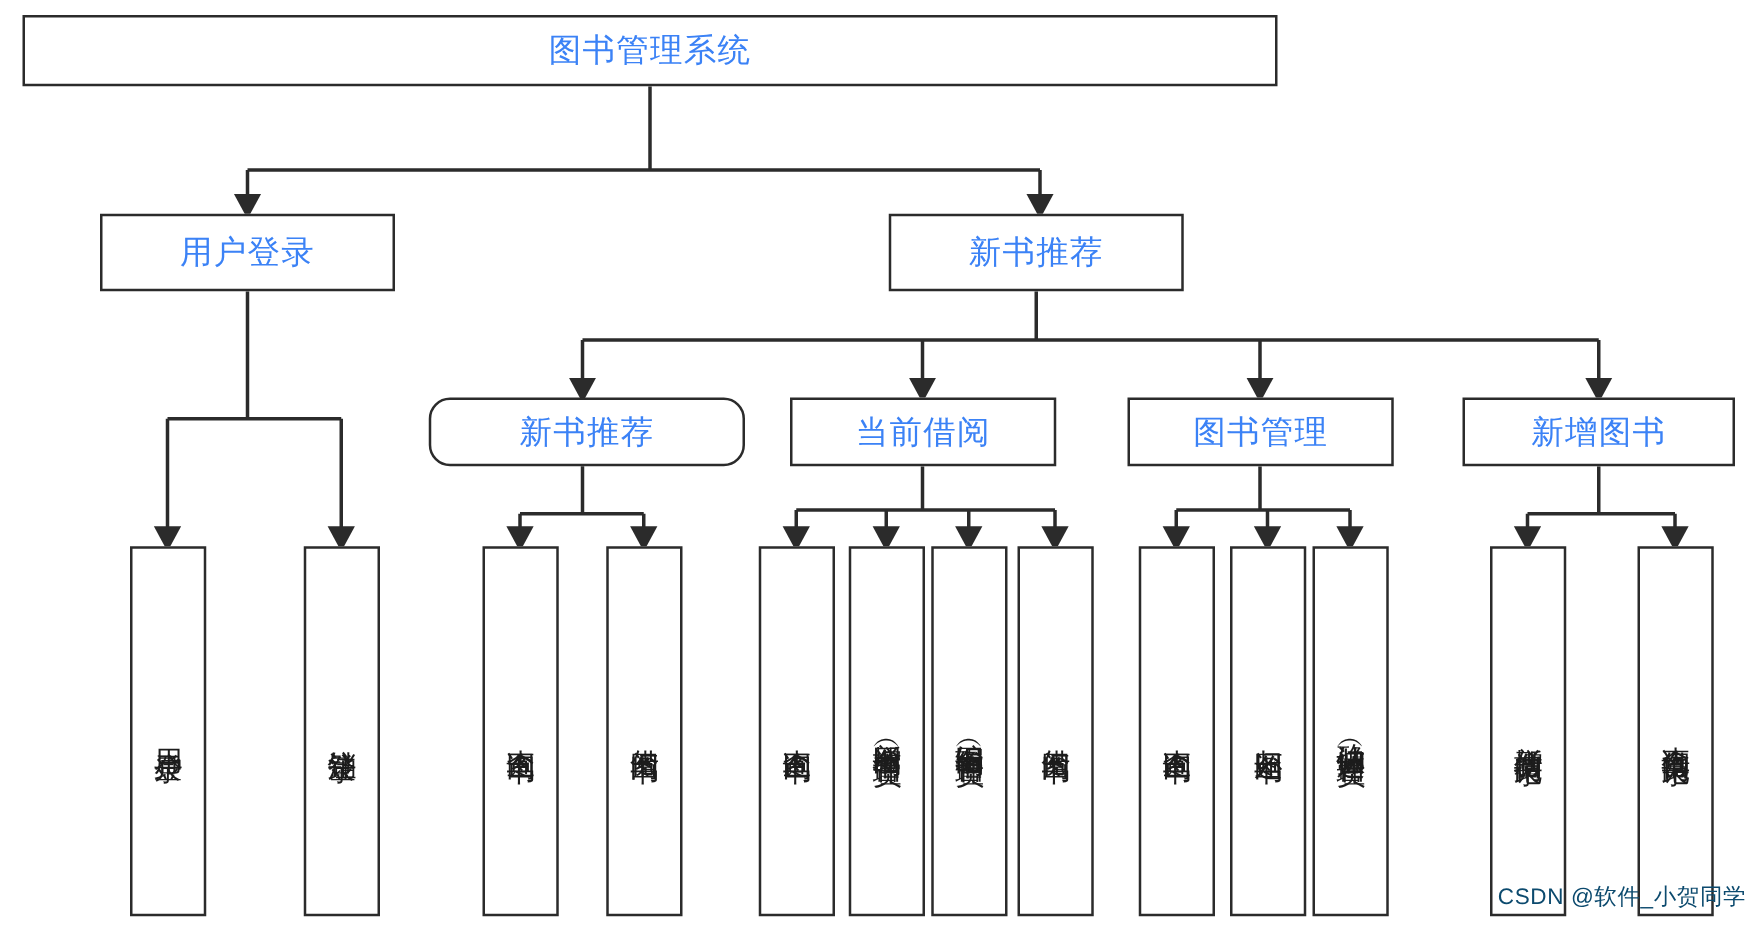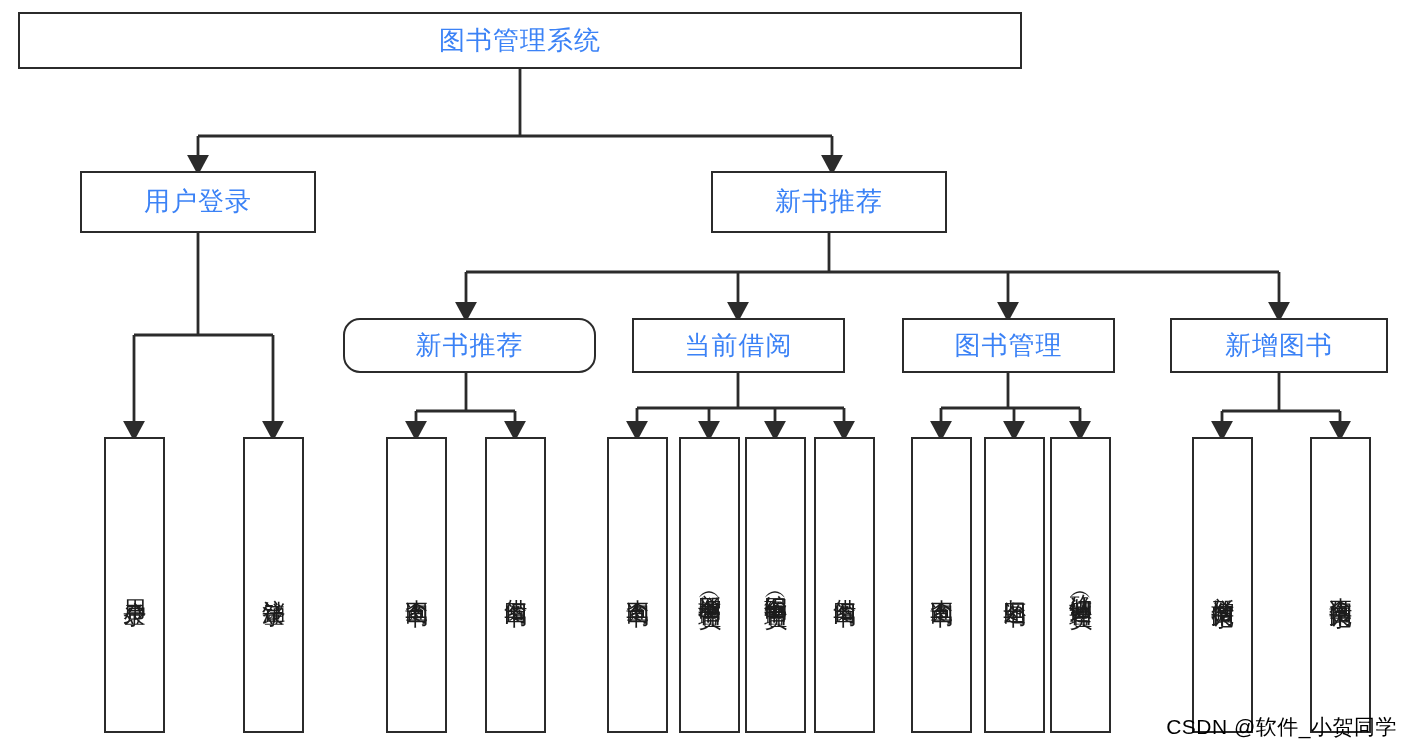--- a/index.html
+++ b/index.html
@@ -64,23 +64,23 @@
     font-size: 23px;
     line-height: 1.28;
     letter-spacing: 2px;
     color: #1c1c1c;
     white-space: nowrap;
     max-height: 270px;
   }
   #watermark {
     position: absolute;
     right: 8px;
-    bottom: 6px;
-    font-size: 21px;
-    color: #000000;
+    bottom: 18px;
+    font-size: 18px;
+    color: #0c4a6e;
     letter-spacing: 0.5px;
     white-space: nowrap;
   }
 </style>
 </head>
 <body>
 
 <div id="diagram-root">
 
   <svg id="connector-layer" viewBox="0 0 1405 747" width="1405" height="747" xmlns="http://www.w3.org/2000/svg">

